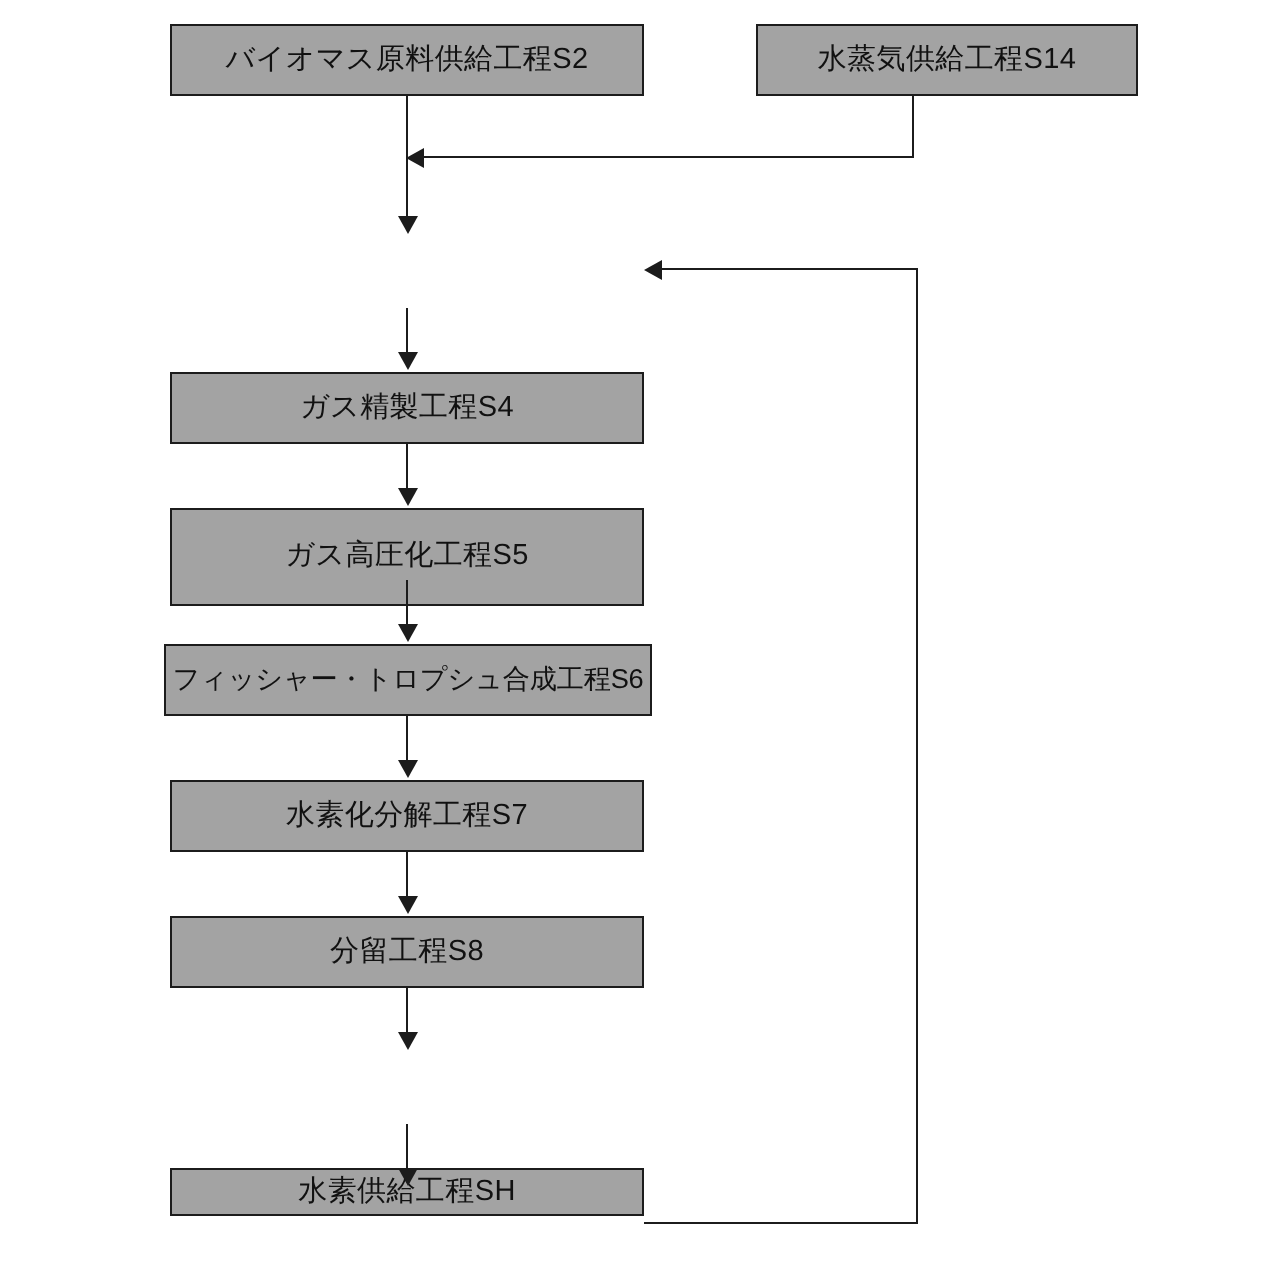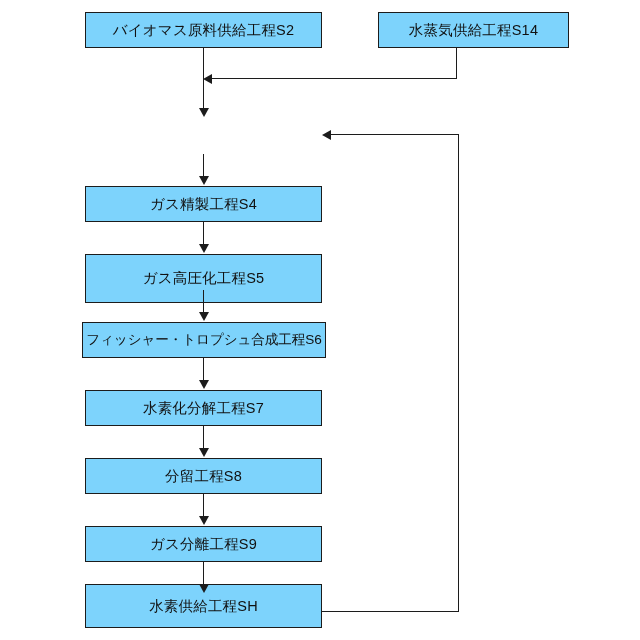--- a/index.html
+++ b/index.html
@@ -14,21 +14,21 @@
   #canvas {
     position: relative;
     width: 640px;
     height: 640px;
     background: #ffffff;
     overflow: hidden;
   }
   .node {
     position: absolute;
     box-sizing: border-box;
-    background: #7dd3fc;
+    background: #a3a3a3;
     border: 1.6px solid #1c1c1c;
     display: flex;
     align-items: center;
     justify-content: center;
     color: #111111;
     font-size: 14.5px;
     line-height: 1;
     letter-spacing: 0.2px;
     white-space: nowrap;
     user-select: none;
@@ -96,25 +96,22 @@
   </div>
 
   <div class="node" style="left:85px; top:390px; width:237px; height:36px;">
     <span class="node-label">水素化分解工程S7</span>
   </div>
 
   <div class="node" style="left:85px; top:458px; width:237px; height:36px;">
     <span class="node-label">分留工程S8</span>
   </div>
 
-  <div class="node" style="left:85px; top:526px; width:237px; height:36px;">
-    <span class="node-label">ガス分離工程S9</span>
-  </div>
 
-  <div class="node" style="left:85px; top:584px; width:237px; height:44px;">
+  <div class="node" style="left:85px; top:584px; width:237px; height:24px;">
     <span class="node-label">水素供給工程SH</span>
   </div>
 
   <div class="vline" style="left:203.2px; top:48px; height:61px;"></div>
   <div class="arrow-down" style="left:199px; top:108px;"></div>
 
   <div class="vline" style="left:456.2px; top:48px; height:31px;"></div>
   <div class="hline" style="left:212px; top:78.2px; width:245px;"></div>
   <div class="arrow-left" style="left:203px; top:74px;"></div>
 

